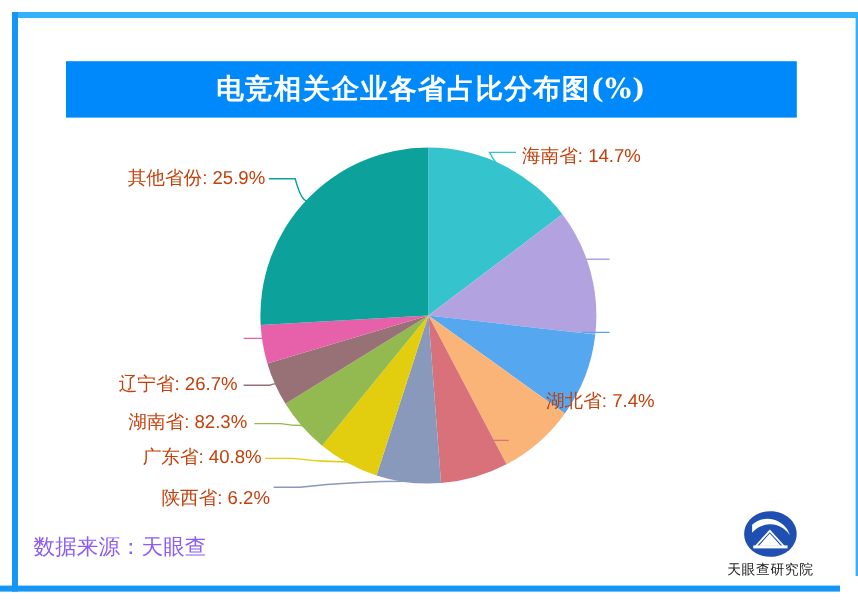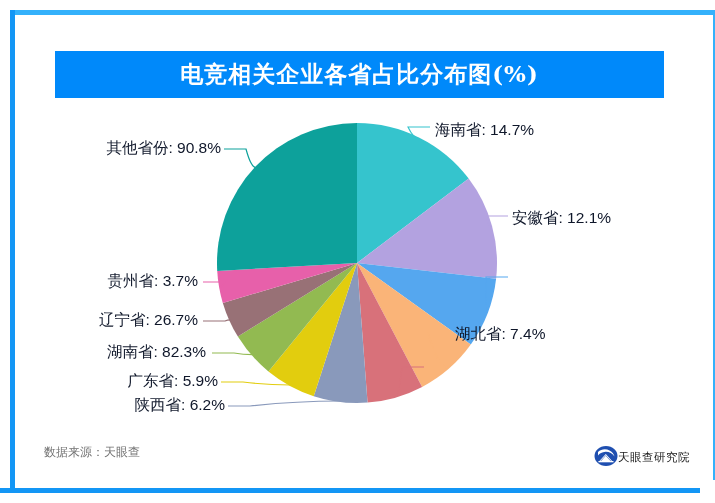--- a/index.html
+++ b/index.html
@@ -75,41 +75,41 @@
   }
   #pie-svg {
     position: absolute;
     left: 0; top: 0;
   }
 
   
   .slice-label {
     position: absolute;
     font-size: 15.5px;
-    color: #0f172a;
+    color: #c2410c;
     white-space: nowrap;
     font-family: "Liberation Sans", "DejaVu Sans", sans-serif;
   }
   .lbl-r { text-align: left; }
   .lbl-l { text-align: right; }
 
   
   #source-text {
     position: absolute;
-    left: 44px; top: 444px;
-    font-size: 12px;
-    color: #737373;
+    left: 28px; top: 444px;
+    font-size: 18px;
+    color: #8b5cf6;
     white-space: nowrap;
   }
   #logo-block {
     position: absolute;
     right: 38px; top: 425px;
     width: 96px; height: 62px;
     display: flex;
-    flex-direction: row;
+    flex-direction: column;
     align-items: center;
     justify-content: flex-start;
   }
   #logo-mark {
     width: 46px; height: 40px;
   }
   #logo-text {
     margin-top: 2px;
     font-size: 11.5px;
     color: #1b1b1b;
@@ -155,29 +155,27 @@
           <path d="M 340.4454947468131 296.0106820352041 Q 295.22274737340655 296.0106820352041 250 301 L 228 301" fill="none" stroke="#8999BB" stroke-width="1.2"></path>
           <path d="M 290.41923593237823 280.0163999475959 Q 266.7096179661891 280.0163999475959 243 277 L 221 277" fill="none" stroke="#E2CD0E" stroke-width="1.2"></path>
           <path d="M 252.44629374808852 249.59433666438667 Q 243.22314687404426 249.59433666438667 234 248 L 212 248" fill="none" stroke="#92BA51" stroke-width="1.2"></path>
           <path d="M 230.1358693509131 214.80222138835254 Q 227.56793467545657 214.80222138835254 225 216 L 203 216" fill="none" stroke="#987176" stroke-width="1.2"></path>
           <path d="M 220.06980366448644 181.89814493883793 Q 222.53490183224324 181.89814493883793 225 177 L 203 177" fill="none" stroke="#E760AA" stroke-width="1.2"></path>
           <path d="M 255.9727892973205 62.53009533032727 Q 250.98639464866025 62.53009533032727 246 44 L 224 44" fill="none" stroke="#0DA19B" stroke-width="1.2"></path>
         </g>
     </svg>
 
     <div class="slice-label lbl-r" style="left:435px; top:15px;">海南省: 14.7%</div>
-    <div class="slice-label lbl-r" style="left:512px; top:103px;">安徽省: 12.1%</div>
     <div class="slice-label lbl-r" style="left:455px; top:219px;">湖北省: 7.4%</div>
 
-    <div class="slice-label lbl-l" style="right:490px; top:290px;">陕西省: 6.2%</div>
-    <div class="slice-label lbl-l" style="right:497px; top:266px;">广东省: 5.9%</div>
+    <div class="slice-label lbl-l" style="right:490px; top:300px;">陕西省: 6.2%</div>
+    <div class="slice-label lbl-l" style="right:497px; top:266px;">广东省: 40.8%</div>
     <div class="slice-label lbl-l" style="right:509px; top:237px;">湖南省: 82.3%</div>
     <div class="slice-label lbl-l" style="right:517px; top:205px;">辽宁省: 26.7%</div>
-    <div class="slice-label lbl-l" style="right:517px; top:166px;">贵州省: 3.7%</div>
-    <div class="slice-label lbl-l" style="right:494px; top:33px;">其他省份: 90.8%</div>
+    <div class="slice-label lbl-l" style="right:494px; top:33px;">其他省份: 25.9%</div>
   </div>
 
   <div id="source-text">数据来源：天眼查</div>
 
   <div id="logo-block">
     <svg id="logo-mark" viewBox="0 0 48 42">
       <path d="M24 1 C11 1 1 10 1 21 C1 32 11 41 24 41 C37 41 47 32 47 21 C47 10 37 1 24 1 Z" fill="#1F4FB0"></path>
       <path d="M8 13 C14 7 24 6 31 10 C37 13 40 18 41 22 C37 16 30 12 23 12.5 C16 13 11 16 8 20 Z" fill="#ffffff"></path>
       <path d="M23.5 17 L38 33 L9 33 Z" fill="#ffffff"></path>
       <path d="M23.5 19.5 L35 32 L12 32 Z" fill="#1F4FB0"></path>

